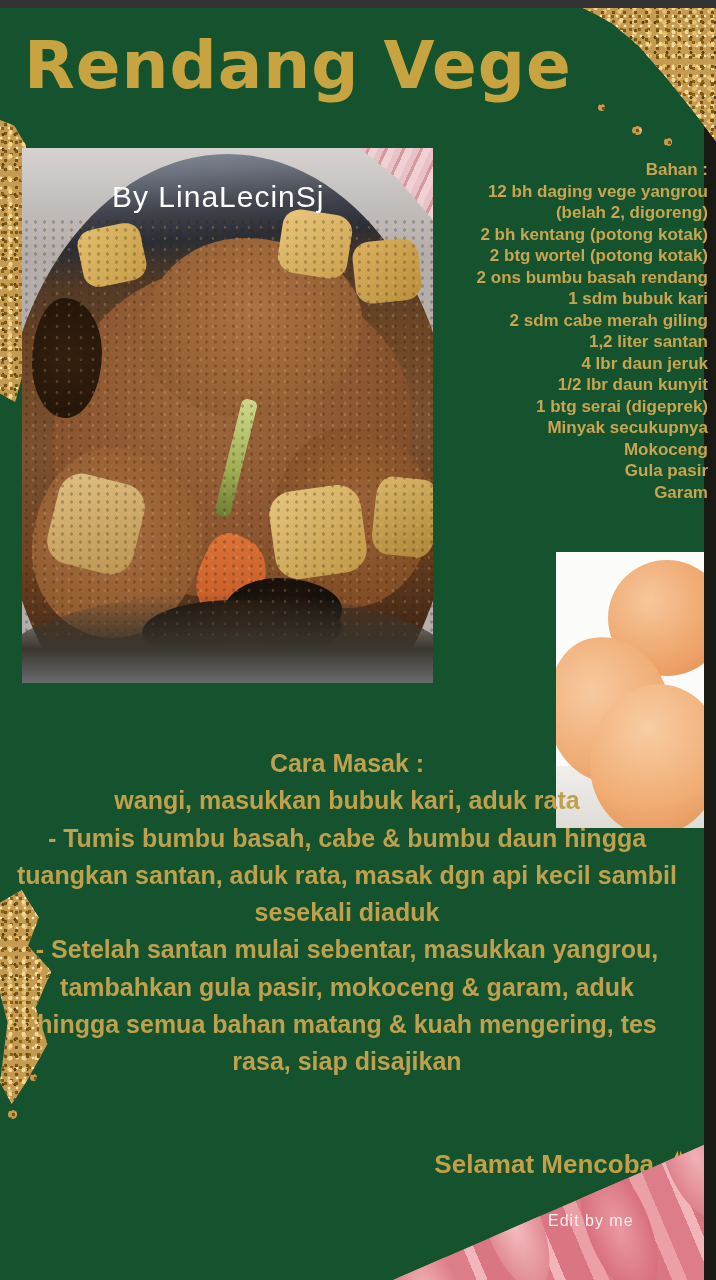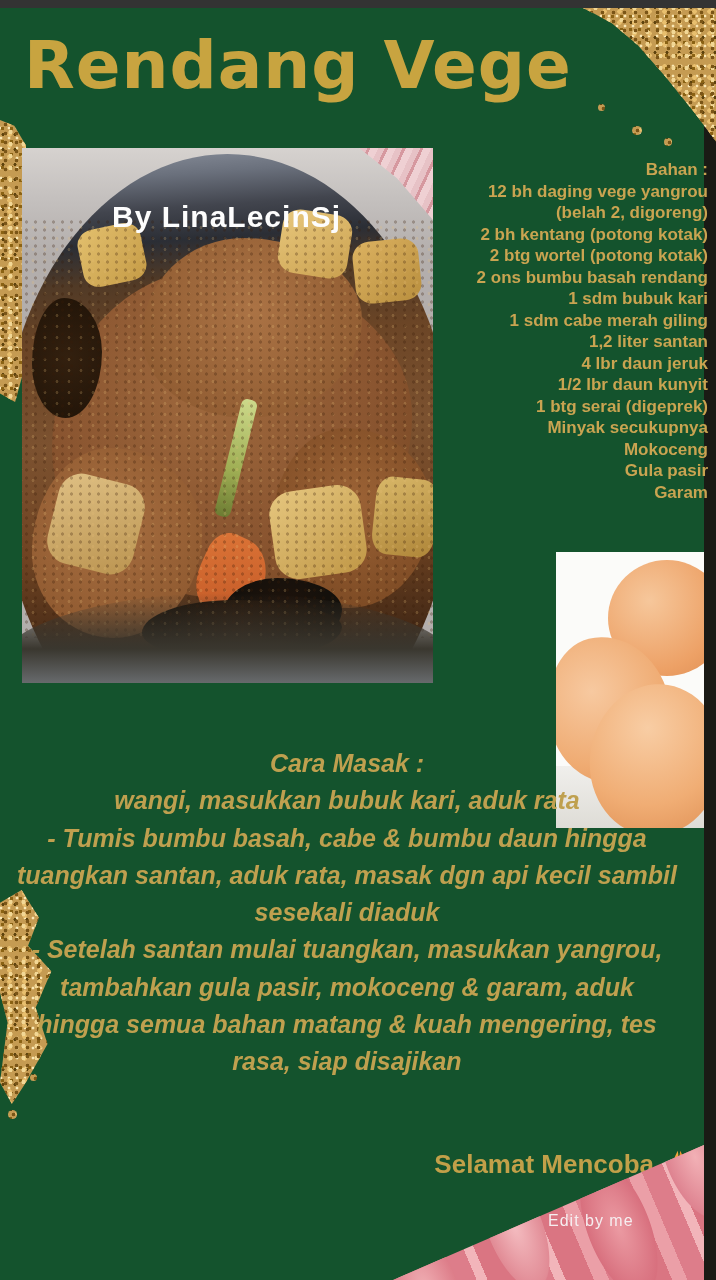--- a/index.html
+++ b/index.html
@@ -53,39 +53,39 @@
   }
   .stew-blob { position:absolute; border-radius:46% 54% 52% 48% / 55% 45% 55% 45%; }
   .potato-chunk { position:absolute; border-radius:26%; }
   .texture { position:absolute; left:0; top:70px; width:411px; height:420px; opacity:.45; z-index:4;
     background-image:
       radial-gradient(circle, rgba(56,28,8,.6) 1.4px, transparent 1.9px),
       radial-gradient(circle, rgba(230,190,120,.5) 1.2px, transparent 1.7px);
     background-size:9px 8px, 12px 11px; background-position:0 0, 5px 4px; }
   .bottom-metal { position:absolute; left:-30px; bottom:-70px; width:470px; height:160px; border-radius:50%;
     background:linear-gradient(180deg, rgba(20,12,6,0) 0%, #3a372f 35%, #8f97a3 75%, #b9c0ca 100%); z-index:5; }
-  .photo-credit { position:absolute; left:90px; top:52px; z-index:6;
-    font-size:30px; font-weight:bold; color:#fdfdfd; letter-spacing:1px; white-space:nowrap; }
+  .photo-credit { position:absolute; left:90px; top:32px; z-index:6;
+    font-size:30px; font-weight:normal; color:#fdfdfd; letter-spacing:1px; white-space:nowrap; }
 
   
   .ingredients { position:absolute; left:438px; top:151px; width:270px; z-index:6;
     text-align:right; color:#c9a451; font-weight:bold; font-size:17px; line-height:21.5px; }
   .ingredients .line { white-space:nowrap; }
 
   
   .tuber-img { position:absolute; left:556px; top:544px; width:148px; height:276px;
     background:#fbfbf9; overflow:hidden; z-index:2; }
   .tuber-img .floor { position:absolute; left:0; bottom:0; width:100%; height:62px;
     background:linear-gradient(180deg, #f0efec 0%, #dedcd6 100%); }
   .tuber { position:absolute; }
 
   
   .instructions { position:absolute; left:0; top:737px; width:694px; z-index:6;
     text-align:center; color:#bfa04f; font-weight:bold; font-size:25px; line-height:37.3px; }
-  .instructions .line { white-space:nowrap;font-style:italic; }
+  .instructions .line { white-space:nowrap; }
 
   
   .closing { position:absolute; left:0; top:1140px; width:694px; z-index:6; text-align:right;
     color:#c2a049; font-weight:bold; font-size:26px; white-space:nowrap; }
   .closing svg { vertical-align:-5px; margin-left:10px; }
 
   
   .pink-img { position:absolute; left:392px; top:1128px; width:312px; height:152px; z-index:6;
     clip-path:polygon(0 95%, 100% 6%, 100% 100%, 0 100%); overflow:hidden; }
   .pink-fill { position:absolute; left:-60px; top:-40px; width:440px; height:260px; transform:rotate(-21deg);
@@ -149,21 +149,21 @@
   </div>
 
   <div class="ingredients">
     <div class="line">Bahan :</div>
     <div class="line">12 bh daging vege yangrou</div>
     <div class="line">(belah 2, digoreng)</div>
     <div class="line">2 bh kentang (potong kotak)</div>
     <div class="line">2 btg wortel (potong kotak)</div>
     <div class="line">2 ons bumbu basah rendang</div>
     <div class="line">1 sdm bubuk kari</div>
-    <div class="line">1 sdm cabe merah giling</div>
+    <div class="line">2 sdm cabe merah giling</div>
     <div class="line">1,2 liter santan</div>
     <div class="line">4 lbr daun jeruk</div>
     <div class="line">1/2 lbr daun kunyit</div>
     <div class="line">1 btg serai (digeprek)</div>
     <div class="line">Minyak secukupnya</div>
     <div class="line">Mokoceng</div>
     <div class="line">Gula pasir</div>
     <div class="line">Garam</div>
   </div>
 
@@ -176,21 +176,21 @@
     <div class="tuber" style="right:-18px; top:132px; width:132px; height:152px; border-radius:50%; transform:rotate(9deg);
          background:radial-gradient(circle at 40% 30%, #f8cda4 0%, #f0ad74 58%, #dd8c50 100%);"></div>
   </div>
 
   <div class="instructions">
     <div class="line">Cara Masak :</div>
     <div class="line">wangi, masukkan bubuk kari, aduk rata</div>
     <div class="line">- Tumis bumbu basah, cabe &amp; bumbu daun hingga</div>
     <div class="line">tuangkan santan, aduk rata, masak dgn api kecil sambil</div>
     <div class="line">sesekali diaduk</div>
-    <div class="line">- Setelah santan mulai tuangkan, masukkan yangrou,</div>
+    <div class="line">- Setelah santan mulai sebentar, masukkan yangrou,</div>
     <div class="line">tambahkan gula pasir, mokoceng &amp; garam, aduk</div>
     <div class="line">hingga semua bahan matang &amp; kuah mengering, tes</div>
     <div class="line">rasa, siap disajikan</div>
   </div>
 
   <div class="closing">
     <span>Selamat Mencoba</span><svg width="30" height="30" viewBox="0 0 32 32">
       <path d="M6 27 L12 20 L14.4 26 L9 28 Z" fill="#4d79d6"></path>
       <path d="M26 27 L20 20 L17.6 26 L23 28 Z" fill="#4d79d6"></path>
       <path d="M14.6 3 C12.4 7.5 9.4 13.5 9.6 18.8 L13.4 23.4 L15.4 17.6 C15.6 12 15.6 7 14.6 3 Z" fill="#f2a43c"></path>

